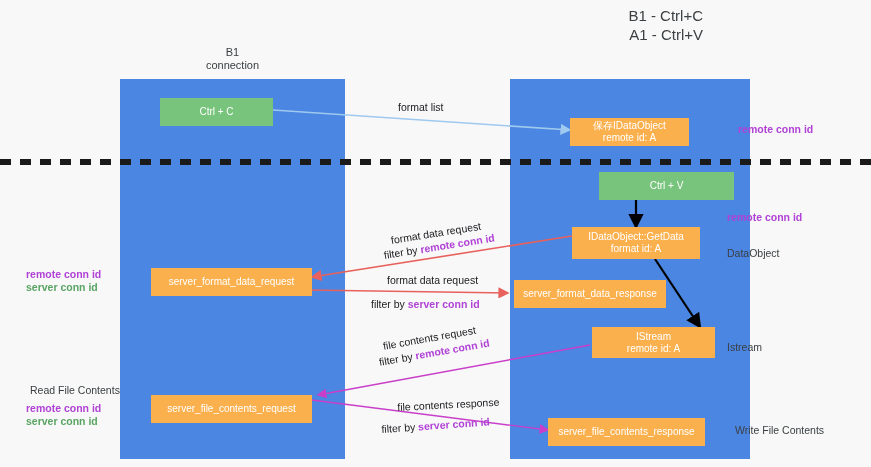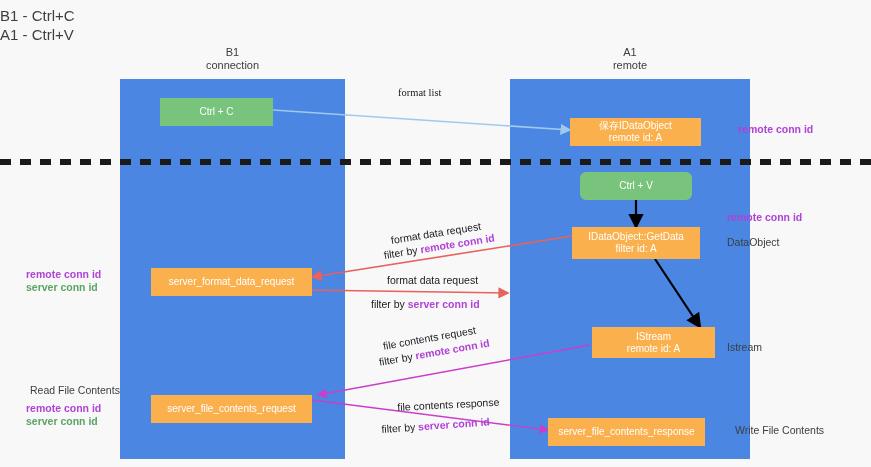--- a/index.html
+++ b/index.html
@@ -7,21 +7,21 @@
     width:871px;height:467px;
     background:#f8f8f8;
     font-family:"Liberation Sans","DejaVu Sans",sans-serif;
     overflow:hidden;
     position:relative;
   }
   #stage{position:absolute;left:0;top:0;width:871px;height:467px;}
   .abs{position:absolute;}
   
   .title{
-    width:703px;text-align:left;top:6px;left:0;
+    width:703px;text-align:right;top:6px;left:0;
     font-size:15px;color:#3c4043;line-height:19px;
     white-space:pre-line;
   }
   
   .colhead{
     font-size:11px;color:#3c4043;text-align:center;line-height:13px;
     white-space:pre-line;
   }
   
   .lane{background:#4a86e2;}
@@ -49,22 +49,20 @@
 </head>
 <body>
 
 <div id="stage">
 
   <div class="abs title">B1 - Ctrl+C
 A1 - Ctrl+V</div>
 
   <div class="abs colhead" style="left:120px;top:46px;width:225px;text-align:center;">B1
 connection</div>
-  <div class="abs colhead" style="left:510px;top:46px;width:240px;">A1
-remote</div>
 
   <div class="abs lane" style="left:120px;top:79px;width:225px;height:380px;"></div>
   <div class="abs lane" style="left:510px;top:79px;width:240px;height:380px;"></div>
 
   <svg viewBox="0 0 871 467">
     <defs>
       <marker id="ah-blue" markerWidth="7" markerHeight="7" refX="6" refY="3.5" orient="auto">
         <path d="M0,0 L7,3.5 L0,7 z" fill="#9fc9ef"></path>
       </marker>
       <marker id="ah-red" markerWidth="7" markerHeight="7" refX="6" refY="3.5" orient="auto">
@@ -94,35 +92,36 @@
 
     <line x1="312" y1="400" x2="548" y2="430" stroke="#c93fc9" stroke-width="1.4" marker-end="url(#ah-mag)"></line>
   </svg>
 
   <div class="abs node green" style="left:160px;top:98px;width:113px;height:24px;">Ctrl + C</div>
 
   <div class="abs node orange" style="left:151px;top:268px;width:161px;height:28px;">server_format_data_request</div>
 
   <div class="abs node orange" style="left:151px;top:384px;width:161px;height:24px;margin-top:11px;">server_file_contents_request</div>
 
-  <div class="abs node orange" style="left:570px;top:118px;width:131px;height:28px;">保存IDataObject
+  <div class="abs node orange" style="left:570px;top:118px;width:119px;height:28px;">保存IDataObject
 remote id: A</div>
 
-  <div class="abs node green" style="left:580px;top:172px;width:112px;height:24px;border-radius:6px;">Ctrl + V</div>
+  <div class="abs node green" style="left:599px;top:172px;width:135px;height:24px;">Ctrl + V</div>
 
   <div class="abs node orange" style="left:572px;top:227px;width:128px;height:32px;">IDataObject::GetData
-filter id: A</div>
+format id: A</div>
 
+  <div class="abs node orange" style="left:514px;top:280px;width:152px;height:25px;">server_format_data_response</div>
 
   <div class="abs node orange" style="left:592px;top:327px;width:123px;height:31px;">IStream
 remote id: A</div>
 
   <div class="abs node orange" style="left:548px;top:418px;width:157px;height:25px;text-align:right;">server_file_contents_response</div>
 
-  <div class="abs elabel" style="left:398px;top:86px;font-family:Liberation Serif, serif;">format list</div>
+  <div class="abs elabel" style="left:398px;top:101px;">format list</div>
 
   <div class="abs elabel rot" style="left:390px;top:234px;transform:rotate(-9deg);">format data request</div>
   <div class="abs elabel rot" style="left:383px;top:249px;transform:rotate(-9deg);">
     <span>filter by </span><span class="purple">remote conn id</span>
   </div>
 
   <div class="abs elabel" style="left:387px;top:274px;">format data request</div>
   <div class="abs elabel" style="left:371px;top:298px;">
     <span>filter by </span><span class="purple">server conn id</span>
   </div>
@@ -133,21 +132,21 @@
   </div>
 
   <div class="abs elabel rot" style="left:397px;top:401px;transform:rotate(-3deg);">file contents response</div>
   <div class="abs elabel rot" style="left:381px;top:423px;transform:rotate(-4deg);">
     <span>filter by </span><span class="purple">server conn id</span>
   </div>
 
   <div class="abs ann purple" style="left:738px;top:123px;">remote conn id</div>
 
   <div class="abs ann purple" style="left:727px;top:211px;">remote conn id</div>
-  <div class="abs ann" style="left:727px;top:236px;">DataObject</div>
+  <div class="abs ann" style="left:727px;top:247px;">DataObject</div>
 
   <div class="abs ann" style="left:727px;top:341px;">Istream</div>
 
   <div class="abs ann" style="left:735px;top:424px;">Write File Contents</div>
 
   <div class="abs ann purple" style="left:26px;top:268px;">remote conn id</div>
   <div class="abs ann green-t" style="left:26px;top:281px;">server conn id</div>
 
   <div class="abs ann" style="left:30px;top:384px;">Read File Contents</div>
   <div class="abs ann purple" style="left:26px;top:402px;">remote conn id</div>

